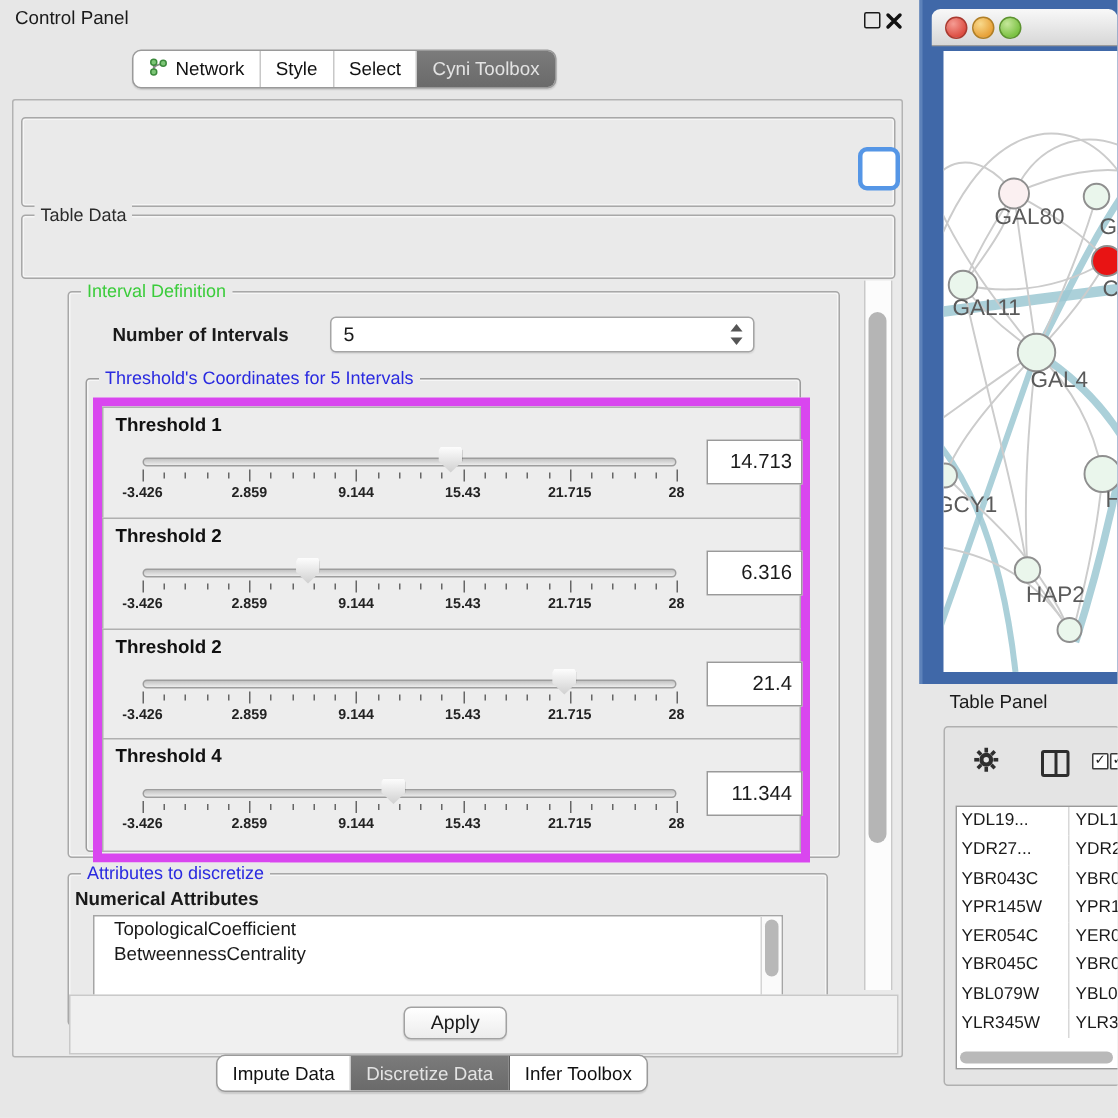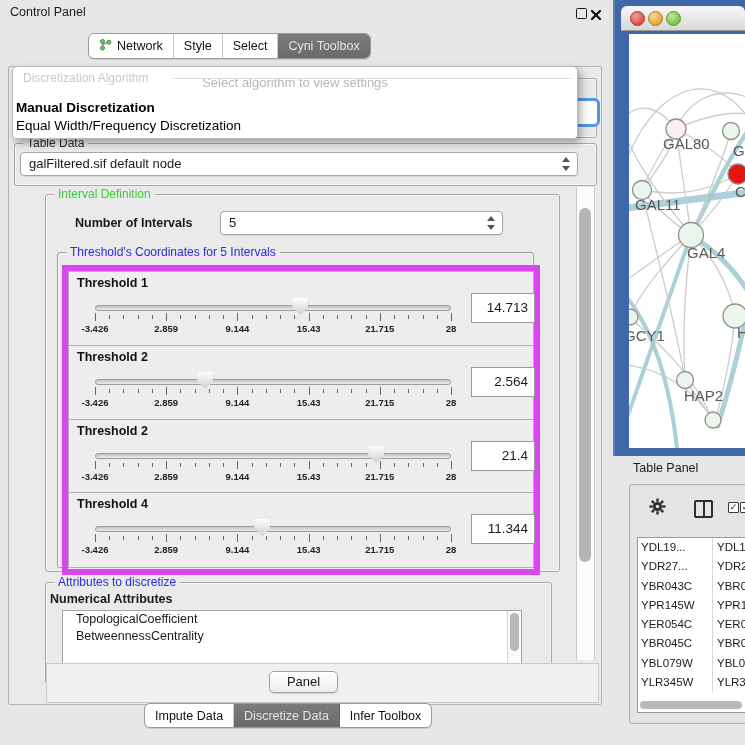--- a/index.html
+++ b/index.html
@@ -142,34 +142,23 @@
         <span>Cyni Toolbox</span>
       </div>
   </div>
 
   <div class="abs main-panel"></div>
 
   <div class="group" style="left:14px;top:78px;width:581px;height:58px;"></div>
 
   <div class="abs focus-ring"></div>
 
-  <div class="abs popup">
-    <div class="ghost-label">Discretization Algorithm</div>
-    <div class="ghost-line"></div>
-    <div class="popup-hint">Select algorithm to view settings</div>
-    <div class="popup-item" style="top:33px;font-weight:bold;">Manual Discretization</div>
-    <div class="popup-item" style="top:51px;">Equal Width/Frequency Discretization</div>
-  </div>
 
   <div class="group" style="left:14px;top:143px;width:581px;height:41px;">
     <span class="group-title t-dark">Table Data</span>
-  </div>
-  <div class="combo" style="left:20px;top:152px;width:548px;">
-    <span>galFiltered.sif default node</span>
-    <span class="spinner"></span>
   </div>
 
   <div class="abs vscroll-track"></div>
   <div class="abs vscroll-thumb"></div>
 
   <div class="group" style="left:45px;top:194px;width:513px;height:376px;">
     <span class="group-title t-green">Interval Definition</span>
   </div>
   <div class="abs" style="left:75px;top:216px;font-size:12.5px;font-weight:bold;">Number of Intervals</div>
   <div class="combo" style="left:220px;top:211px;width:273px;">
@@ -260,21 +249,21 @@
           <div class="tick major" style="left: 100%;"></div>
         </div>
       <div class="tick-labels">
           <span class="tick-label" style="left: 0%;">-3.426</span>
           <span class="tick-label" style="left: 20%;">2.859</span>
           <span class="tick-label" style="left: 40%;">9.144</span>
           <span class="tick-label" style="left: 60%;">15.43</span>
           <span class="tick-label" style="left: 80%;">21.715</span>
           <span class="tick-label" style="left: 100%;">28</span>
         </div>
-      <div class="value-box">2.564</div>
+      <div class="value-box">6.316</div>
     </div>
     <div class="threshold-box" style="top:148px;">
       <div class="th-label">Threshold 2</div>
       <div class="slider-area">
           <div class="slider-track"></div>
           <div class="slider-handle" style="left: calc(78.9983% - 8px);"></div>
         </div>
       <div class="ticks">
           <div class="tick major" style="left: 0%;"></div>
           <div class="tick" style="left: 4%;"></div>
@@ -365,21 +354,21 @@
   <div class="abs" style="left:50px;top:592px;font-size:12.5px;font-weight:bold;">Numerical Attributes</div>
   <div class="abs attr-list">
     <div class="attr-item">TopologicalCoefficient</div>
     <div class="attr-item">BetweennessCentrality</div>
     <div class="attr-vsb">
         <div class="mini-thumb"></div>
       </div>
   </div>
 
   <div class="abs apply-strip"></div>
-  <div class="push-btn" style="left:269px;top:671px;width:67px;height:20px;line-height:20px;">Panel</div>
+  <div class="push-btn" style="left:269px;top:671px;width:67px;height:20px;line-height:20px;">Apply</div>
 
   <div class="abs seg" style="left:144px;top:703px;height:23px;">
     <div class="segment">
         <span>Impute Data</span>
       </div>
     <div class="segment selected">
         <span>Discretize Data</span>
       </div>
     <div class="segment">
         <span>Infer Toolbox</span>

